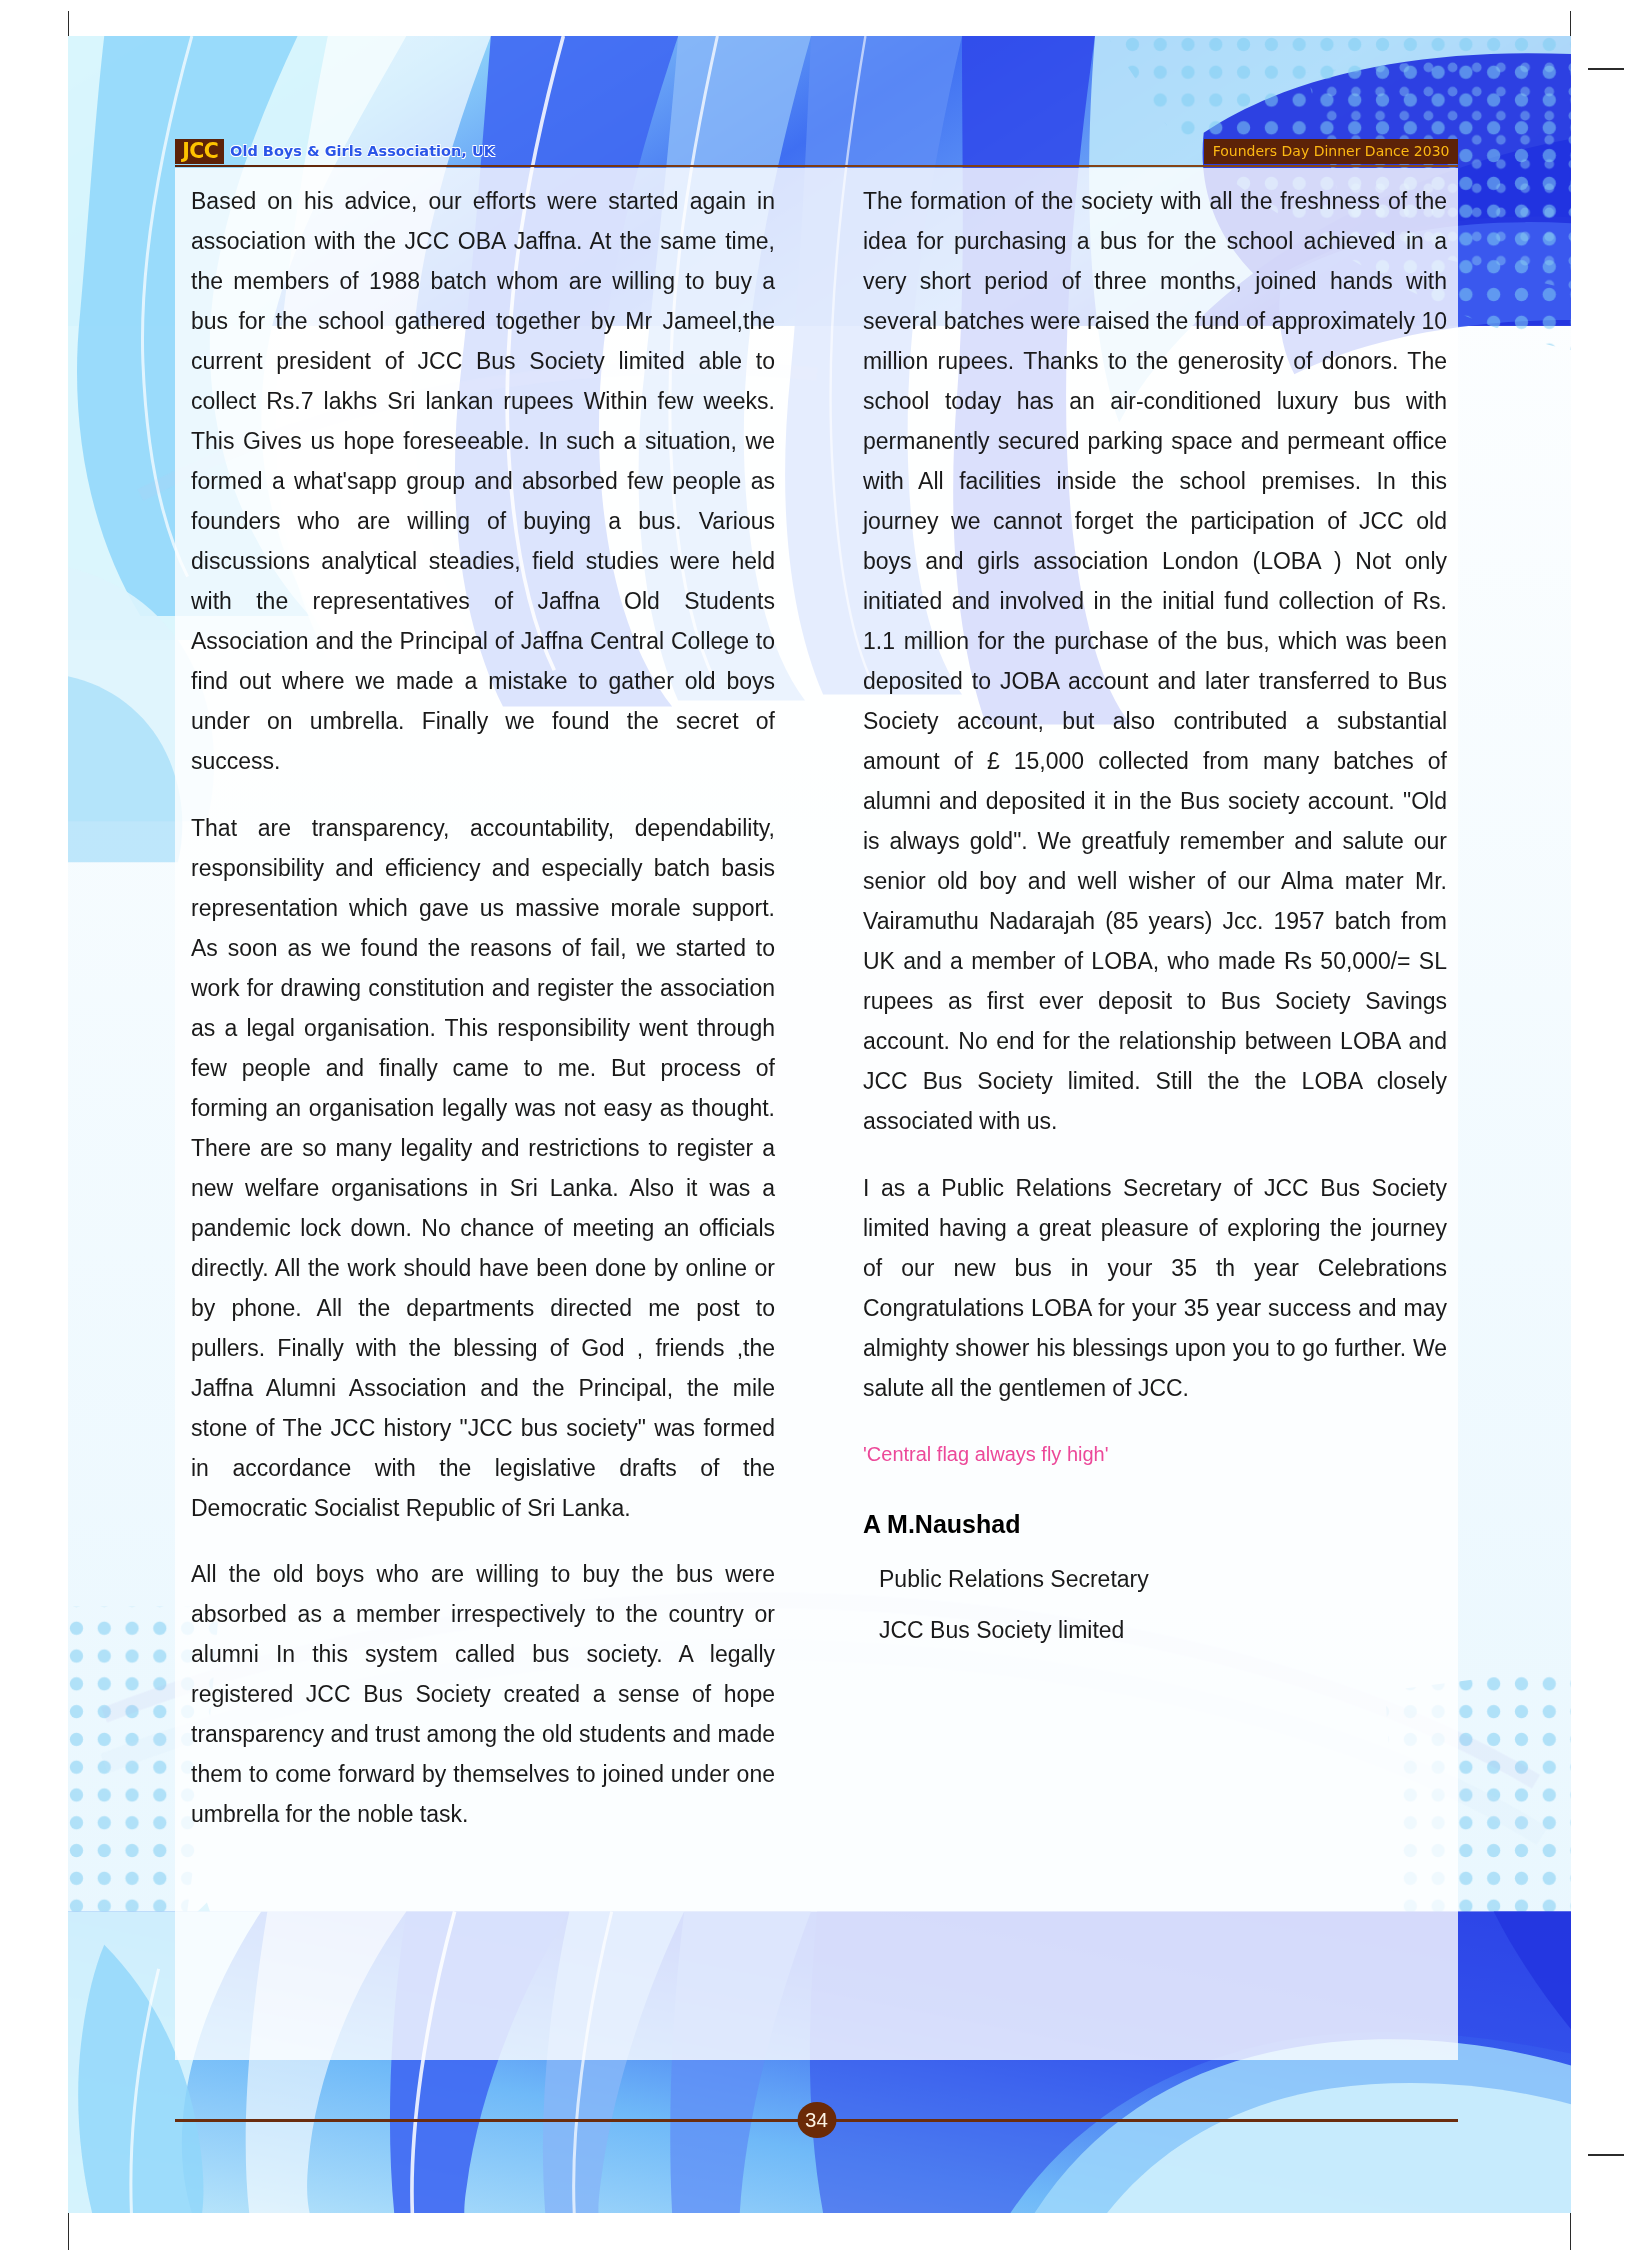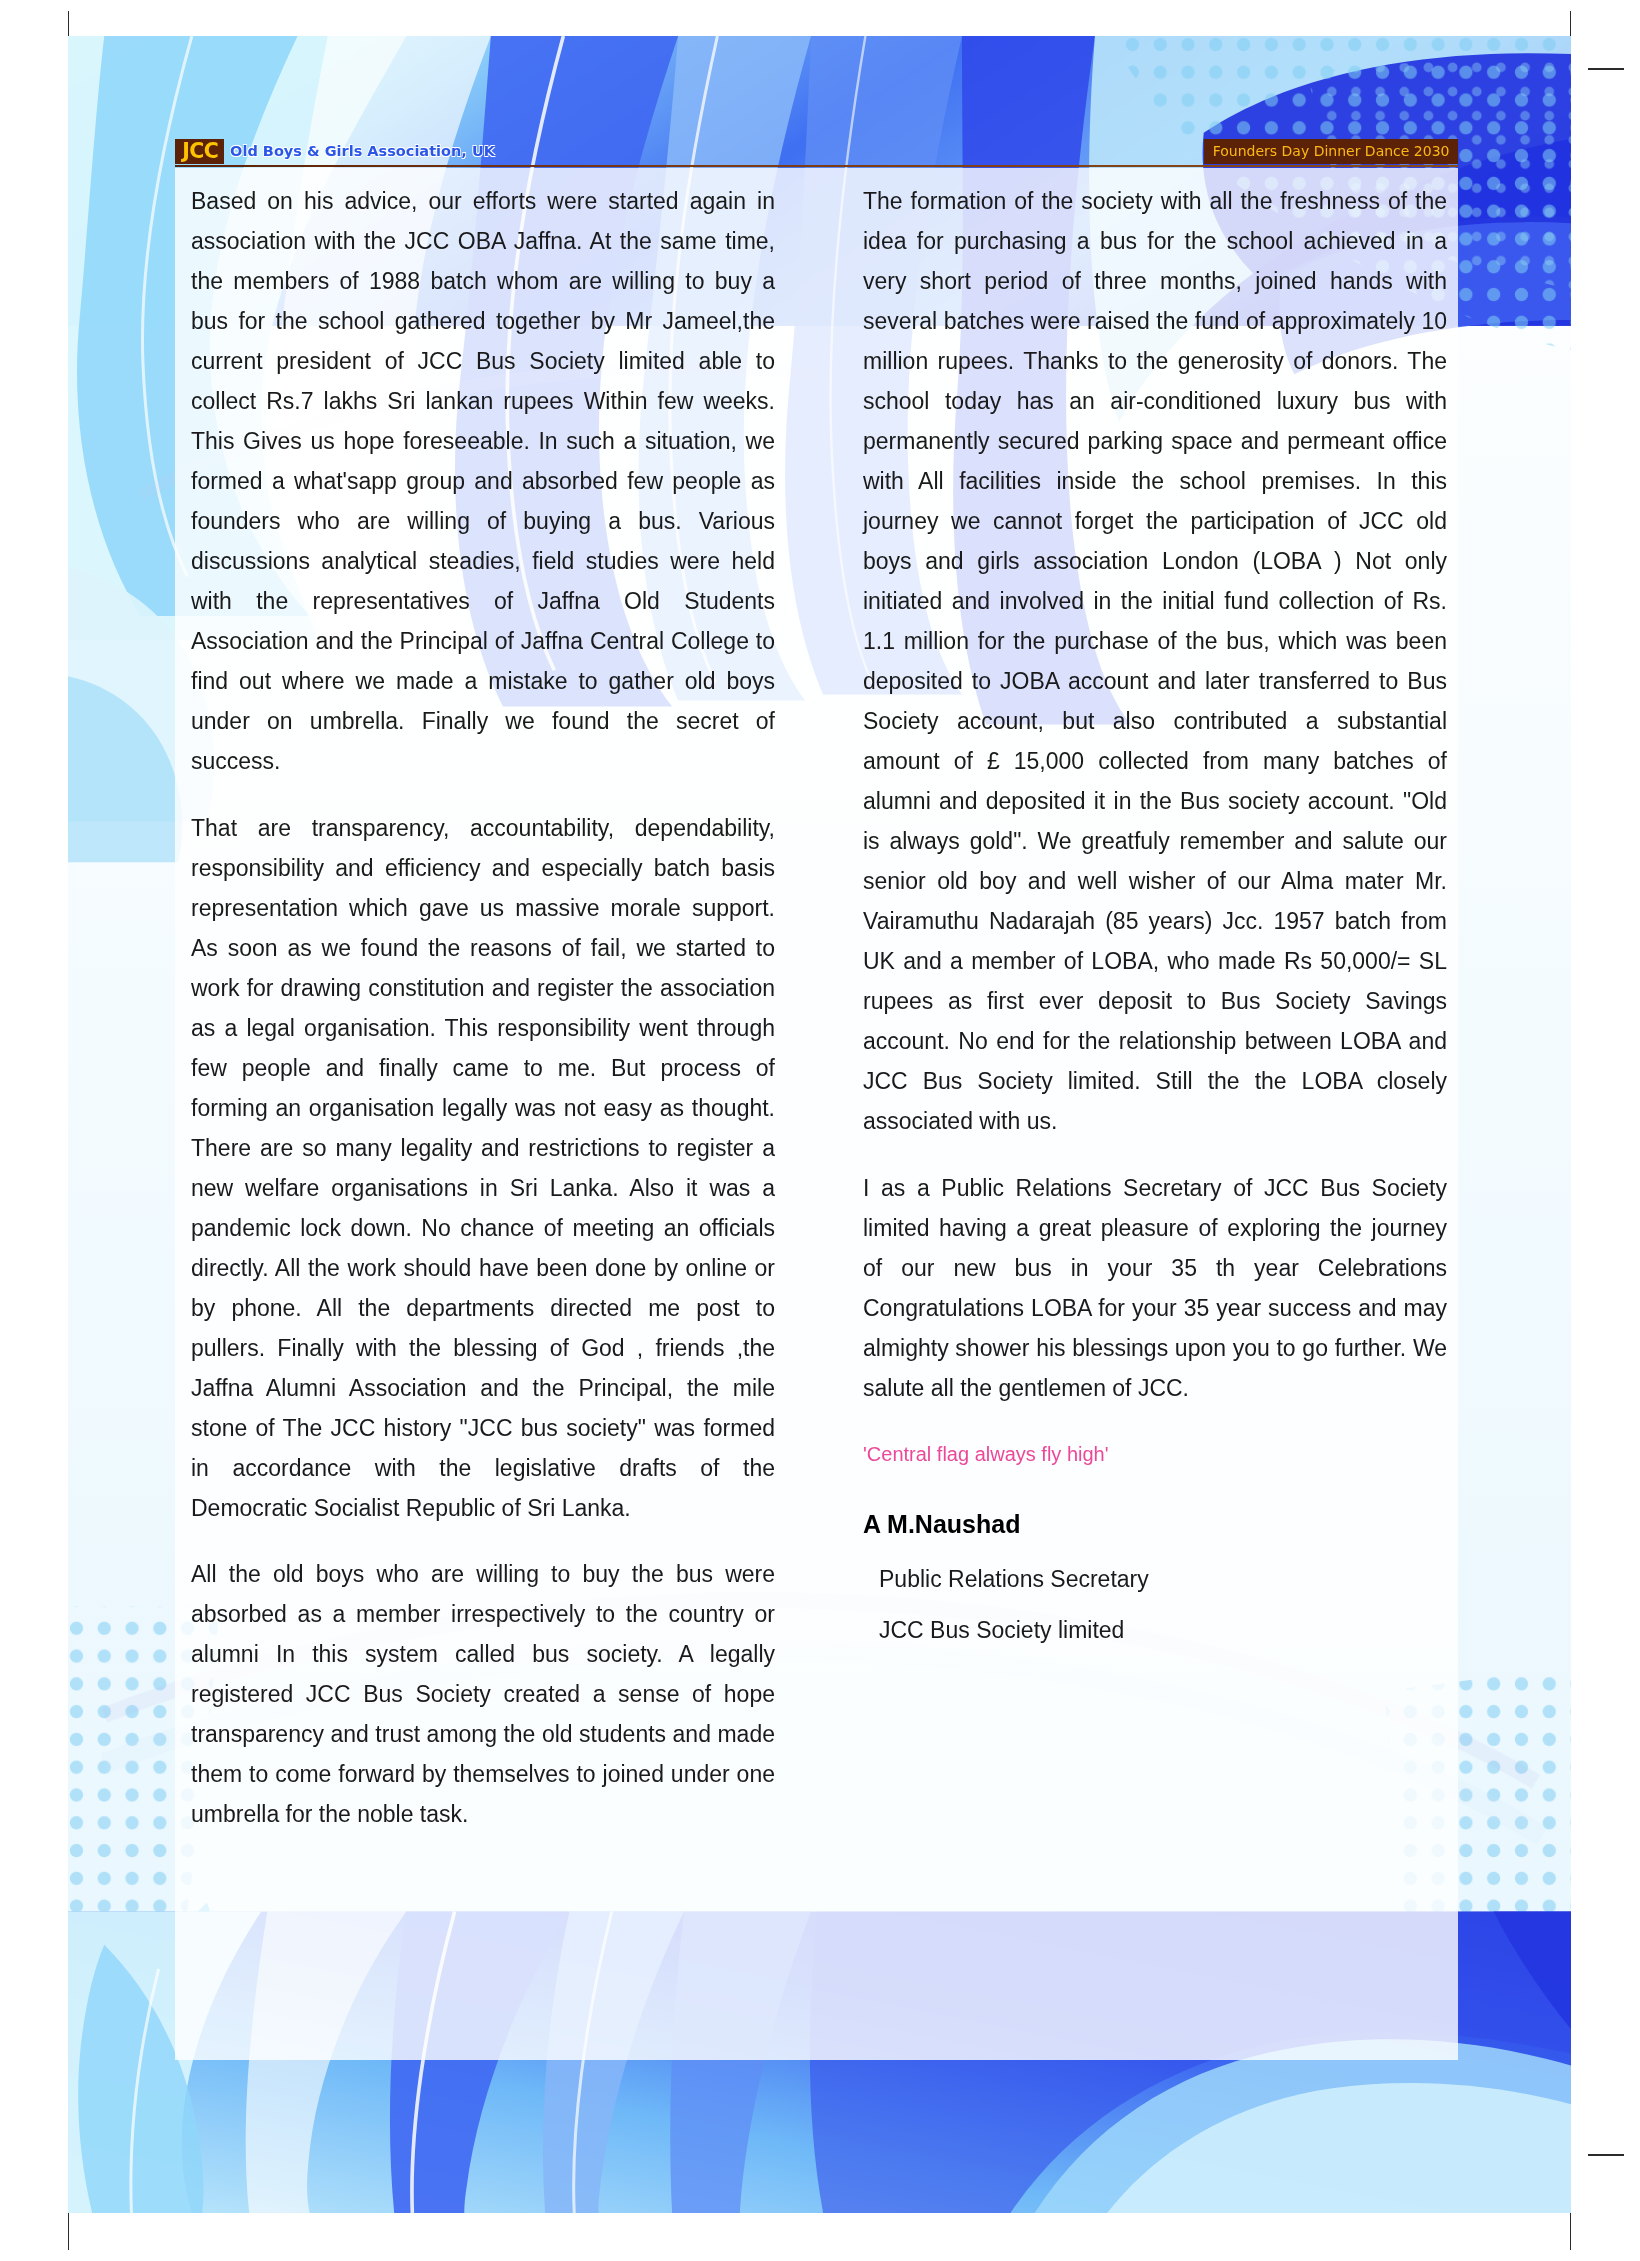--- a/index.html
+++ b/index.html
@@ -328,15 +328,19 @@
       <p class="body">The formation of the society with all the freshness of the idea for purchasing a bus for the school achieved in a very short period of three months, joined hands with several batches were raised  the fund of approximately 10 million rupees.  Thanks to the generosity of donors. The school today has an air-conditioned luxury bus with permanently secured parking space and permeant office with All facilities inside the school premises.   In this journey we cannot forget the participation of JCC old boys and girls association London (LOBA ) Not only initiated and involved in the initial fund collection of Rs. 1.1 million for the purchase of the bus, which was been deposited to JOBA account and later transferred to Bus Society account, but also contributed a substantial amount of £ 15,000 collected from many batches of alumni and deposited it in the Bus society account. "Old is always gold". We greatfuly remember and salute our senior old boy and well wisher of our Alma mater Mr. Vairamuthu Nadarajah (85 years) Jcc. 1957 batch from  UK and a member of LOBA, who made Rs 50,000/= SL rupees as first ever deposit to Bus Society Savings account. No end for the relationship between LOBA and JCC Bus Society limited. Still the the LOBA closely associated with us.</p>
       <p class="body">I as a Public Relations Secretary of JCC Bus Society limited having a great pleasure of exploring the journey of our new bus in your 35 th year Celebrations Congratulations LOBA for your 35 year success and may almighty shower his blessings upon you to go further. We salute all the gentlemen of JCC.</p>
       <p class="quote">'Central flag always fly high'</p>
       <p class="sig-name">A M.Naushad</p>
       <p class="sig-line">Public Relations Secretary</p>
       <p class="sig-line">JCC Bus Society limited</p>
     </div>
 
   </div>
 
+  <div class="footer">
+    <div class="footer-rule"></div>
+    <div class="page-badge">34</div>
+  </div>
 
 </div>
 
 
 </body></html>

